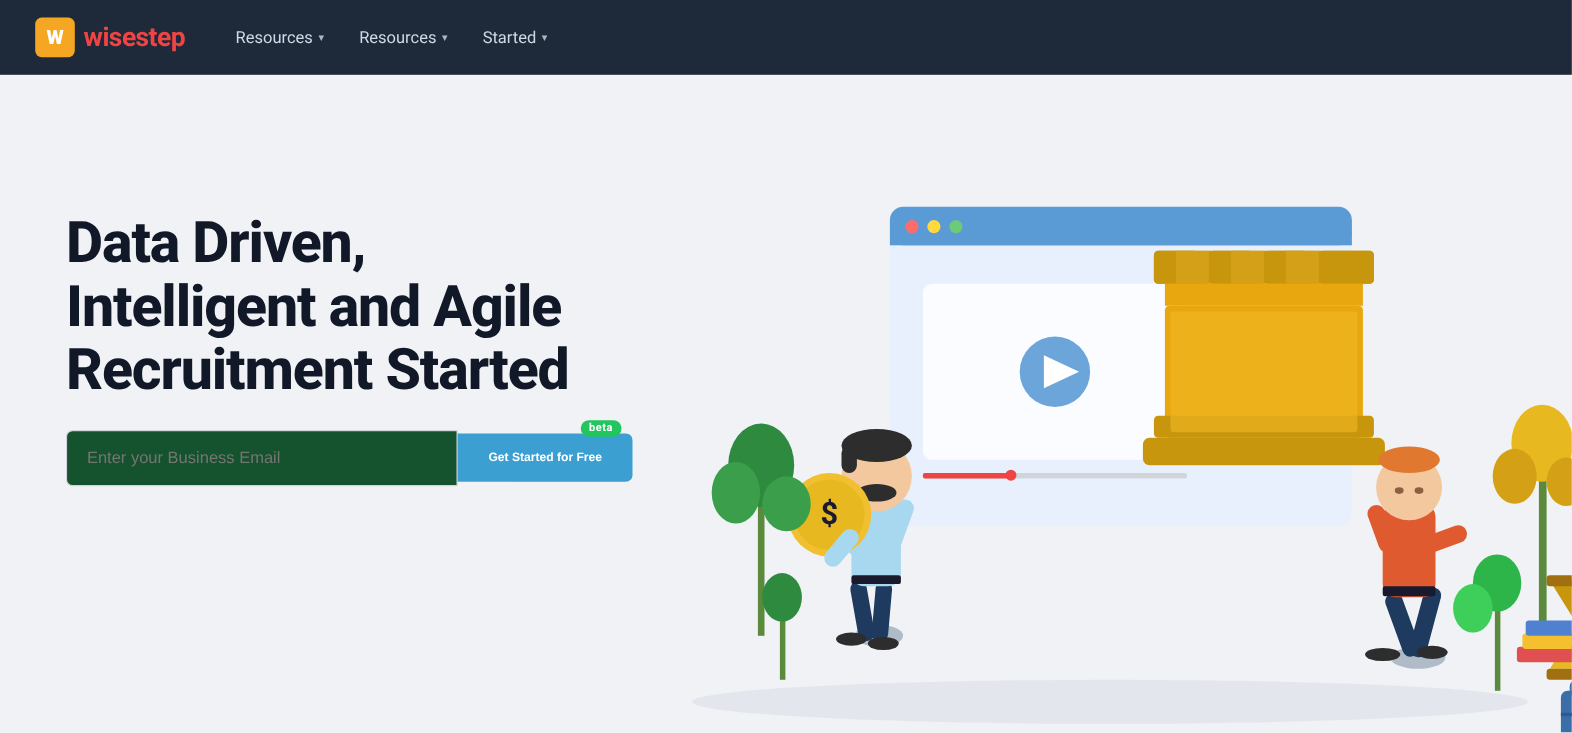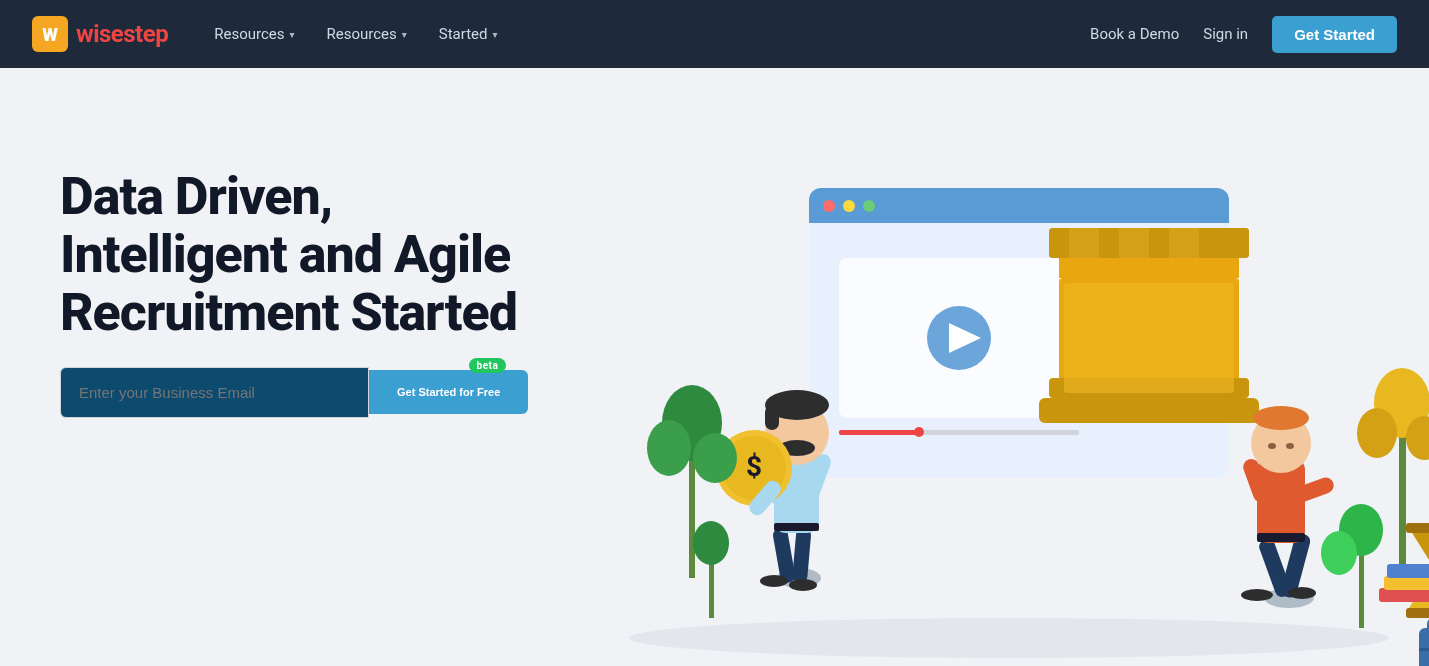--- a/index.html
+++ b/index.html
@@ -101,62 +101,63 @@
       padding-top: 20px;
       z-index: 2;
     }
     .hero-title {
       font-size: 52px;
       font-weight: 800;
       color: #111827;
       line-height: 1.12;
       margin-bottom: 24px;
       letter-spacing: -1px;
+      margin-top: 24px;
     }
     .hero-subtitle {
       font-size: 17px;
       color: #6b7280;
       line-height: 1.6;
       margin-bottom: 36px;
       max-width: 460px;
     }
     .hero-form {
       display: flex;
       align-items: center;
       gap: 0;
     }
     .email-input {
       border: 1.5px solid #d1d5db;
       border-radius: 6px 0 0 6px;
       padding: 16px 18px;
       font-size: 15px;
       color: #9ca3af;
-      background: #0c4a6e;
-      width: 309px;
+      background: #14532d;
+      width: 356px;
       outline: none;
     }
     .btn-cta-wrapper {
       position: relative;
     }
     .btn-cta {
       background: #3b9fd1;
       color: white;
       border: none;
       padding: 16px 28px;
       border-radius: 0 6px 6px 0;
       font-size: 11px;
       font-weight: 600;
       cursor: pointer;
       white-space: nowrap;
       height: 100%;
     }
     .beta-badge {
       position: absolute;
       top: -12px;
-      right: 22px;
+      right: 10px;
       background: #22c55e;
       color: white;
       font-size: 10px;
       font-weight: 700;
       padding: 2px 8px;
       border-radius: 10px;
       letter-spacing: 0.5px;
     }
 
     
@@ -197,25 +198,20 @@
     <div class="nav-item">
       <span>Resources</span>
       <span class="chevron">▾</span>
     </div>
     <div class="nav-item">
       <span>Started</span>
       <span class="chevron">▾</span>
     </div>
   </div>
 
-  <div class="nav-right">
-    <span class="nav-link-plain">Book a Demo</span>
-    <span class="nav-link-plain">Sign in</span>
-    <button class="btn-get-started-nav">Get Started</button>
-  </div>
 </nav>
 
 <section class="hero">
   <div class="hero-content">
     <h1 class="hero-title">
       <span>Data Driven,</span><br>
       <span>Intelligent and Agile</span><br>
       <span>Recruitment Started</span>
     </h1>
     <div class="hero-form">

